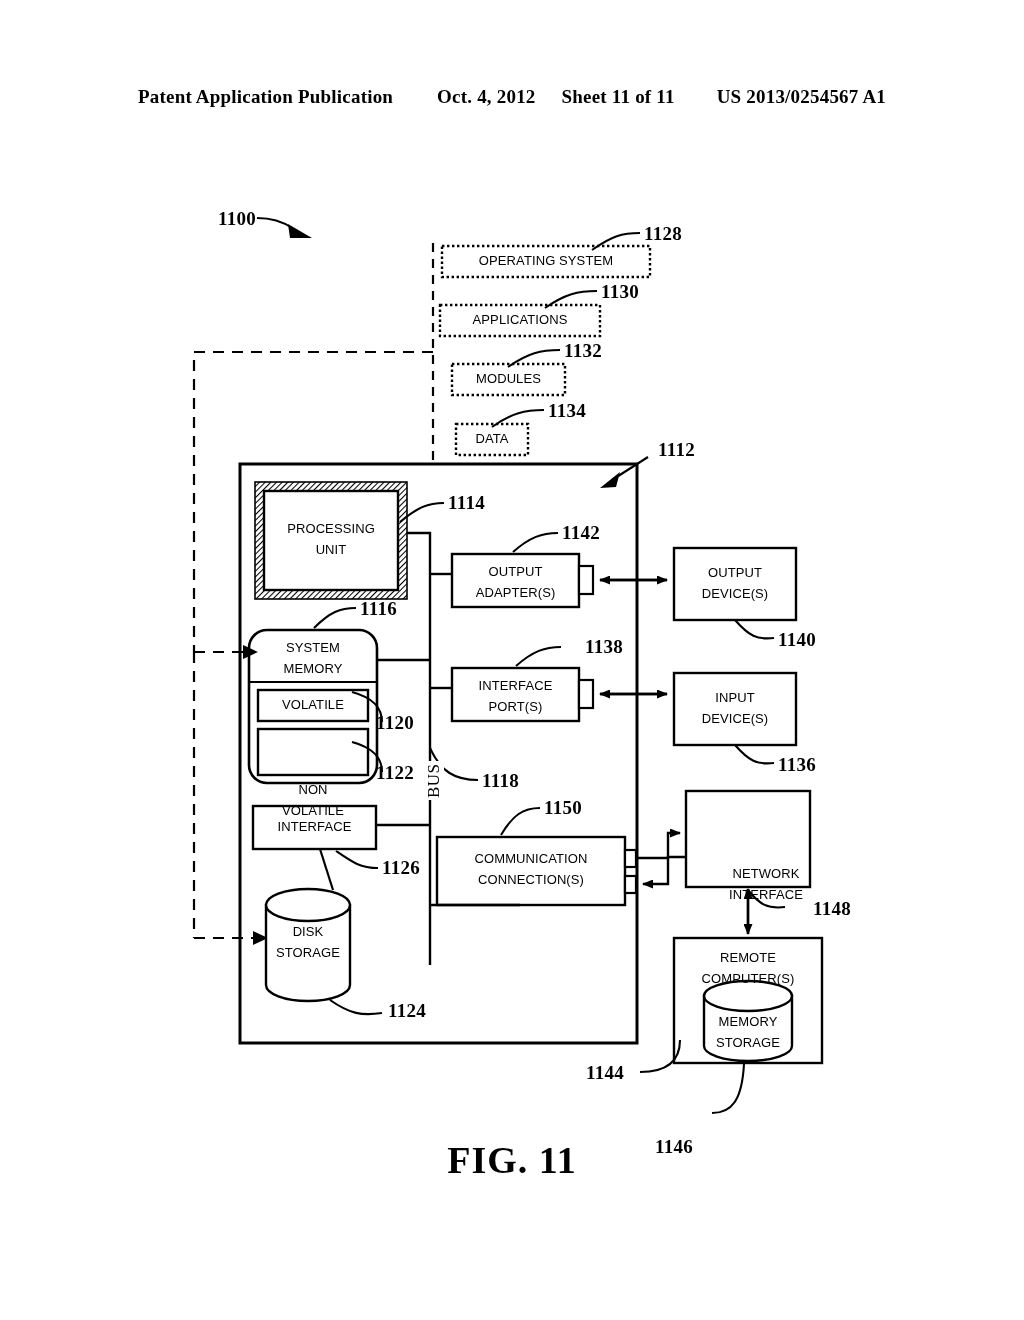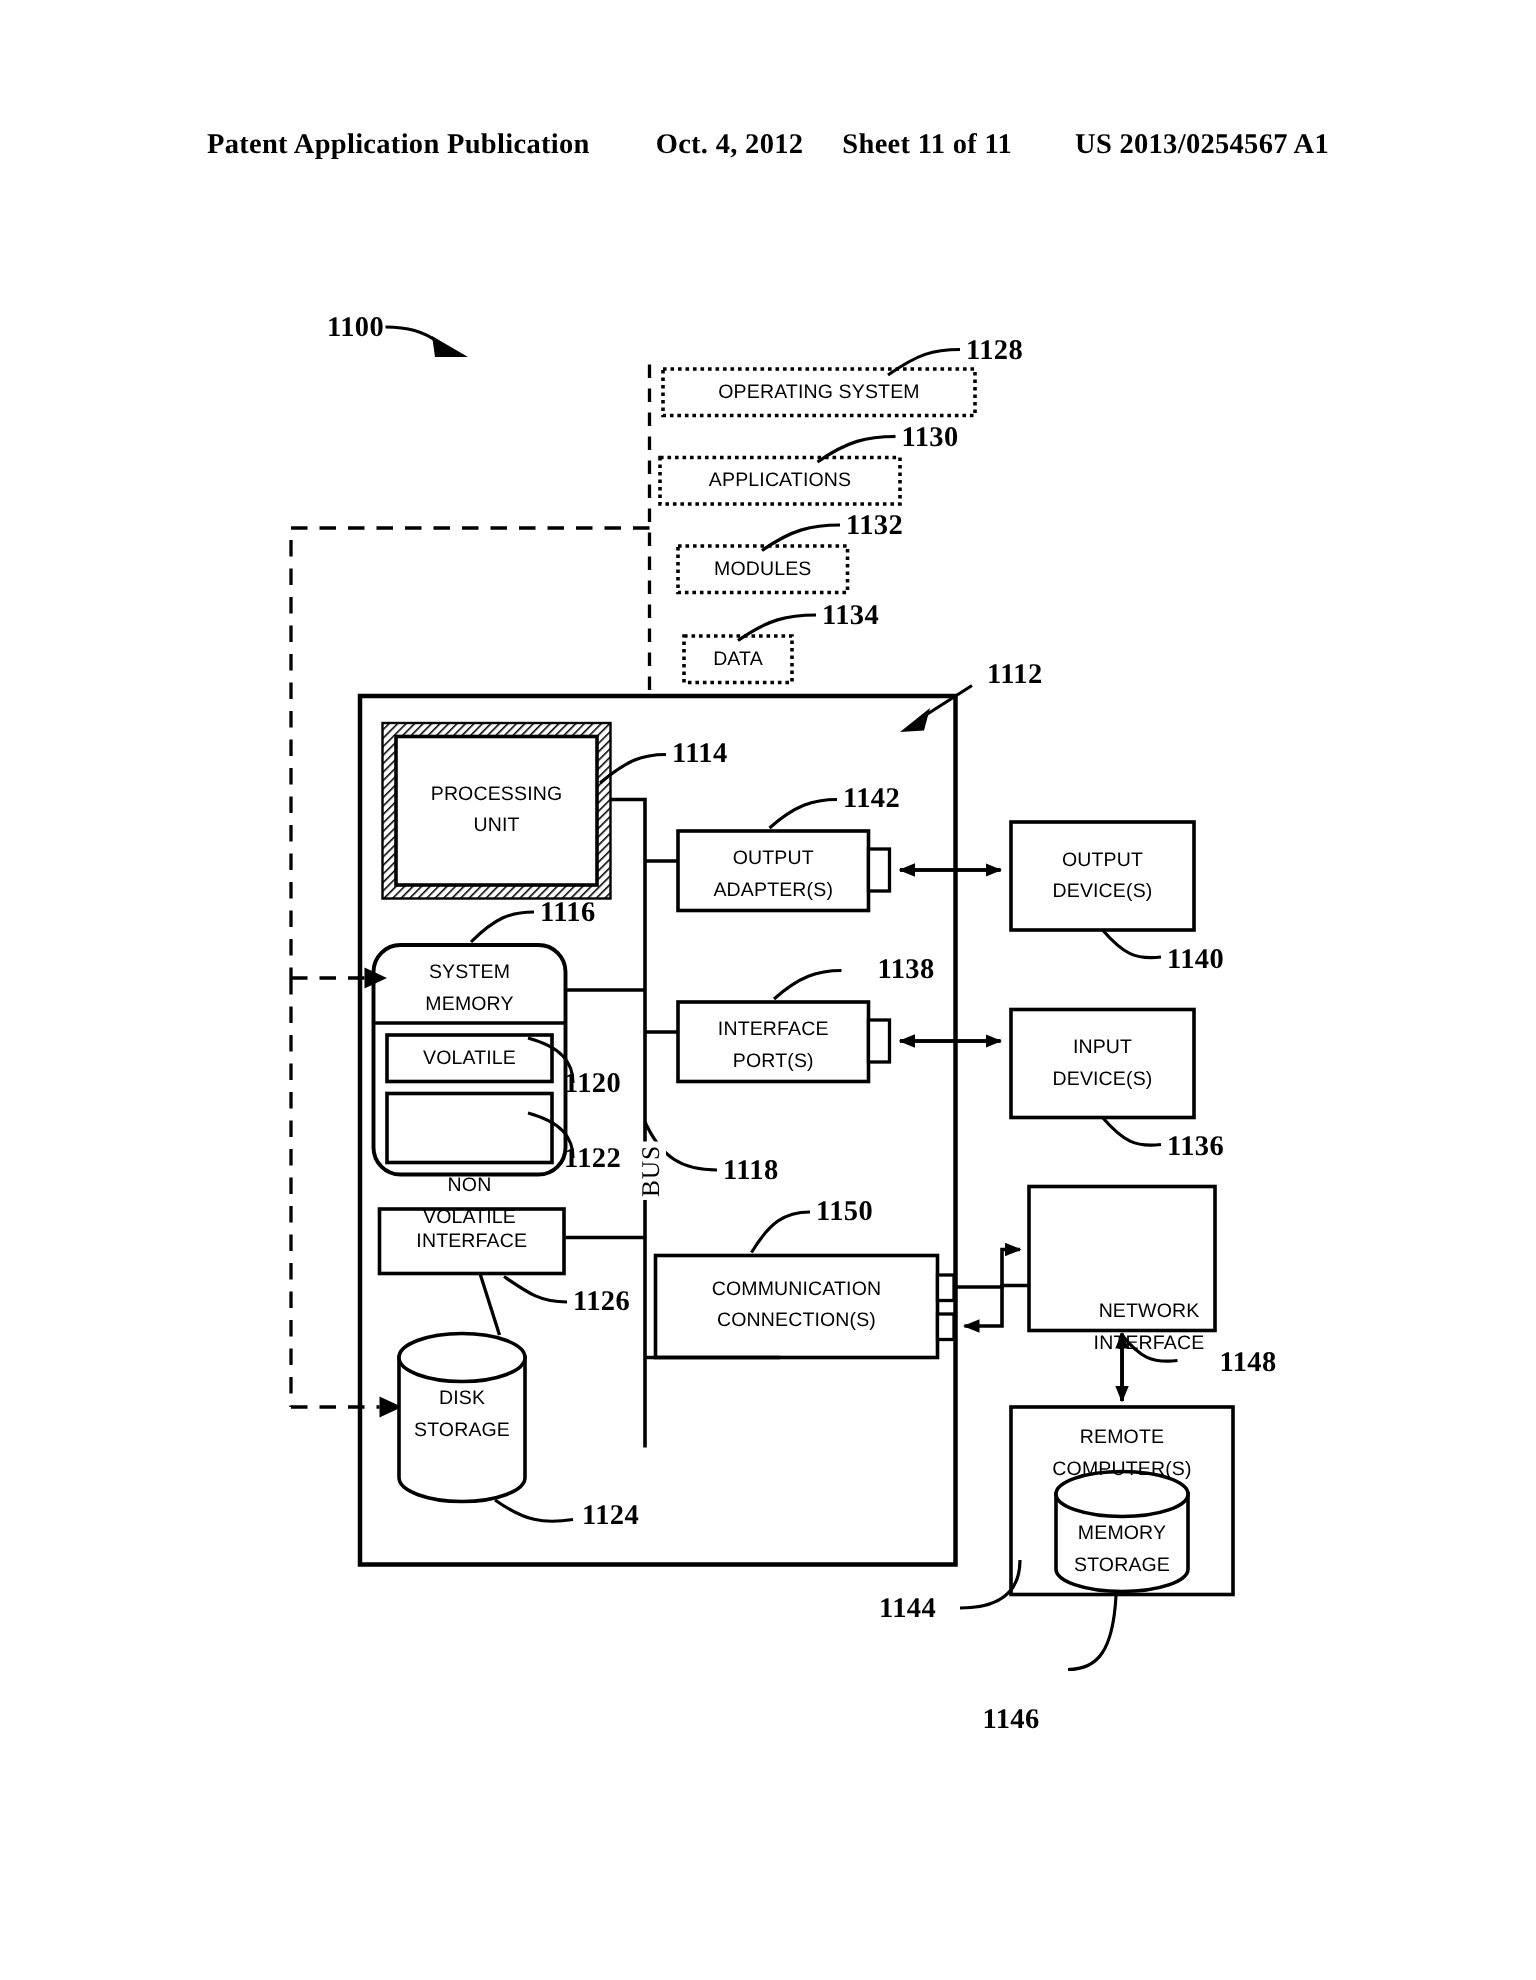--- a/index.html
+++ b/index.html
@@ -258,14 +258,15 @@
   <div class="ref" style="left:789px;top:898px;margin-left:24px;">1148</div>
 
   <div class="lbl" style="left:674px;top:947px;width:148px;">REMOTE
 COMPUTER(S)</div>
   <div class="ref" style="left:586px;top:1062px;">1144</div>
 
   <div class="lbl" style="left:704px;top:1011px;width:88px;">MEMORY
 STORAGE</div>
   <div class="ref" style="left:655px;top:1116px;margin-top:20px;">1146</div>
 
+  <div class="figlabel">FIG. 11</div>
 
 </div>
 
 </body></html>

